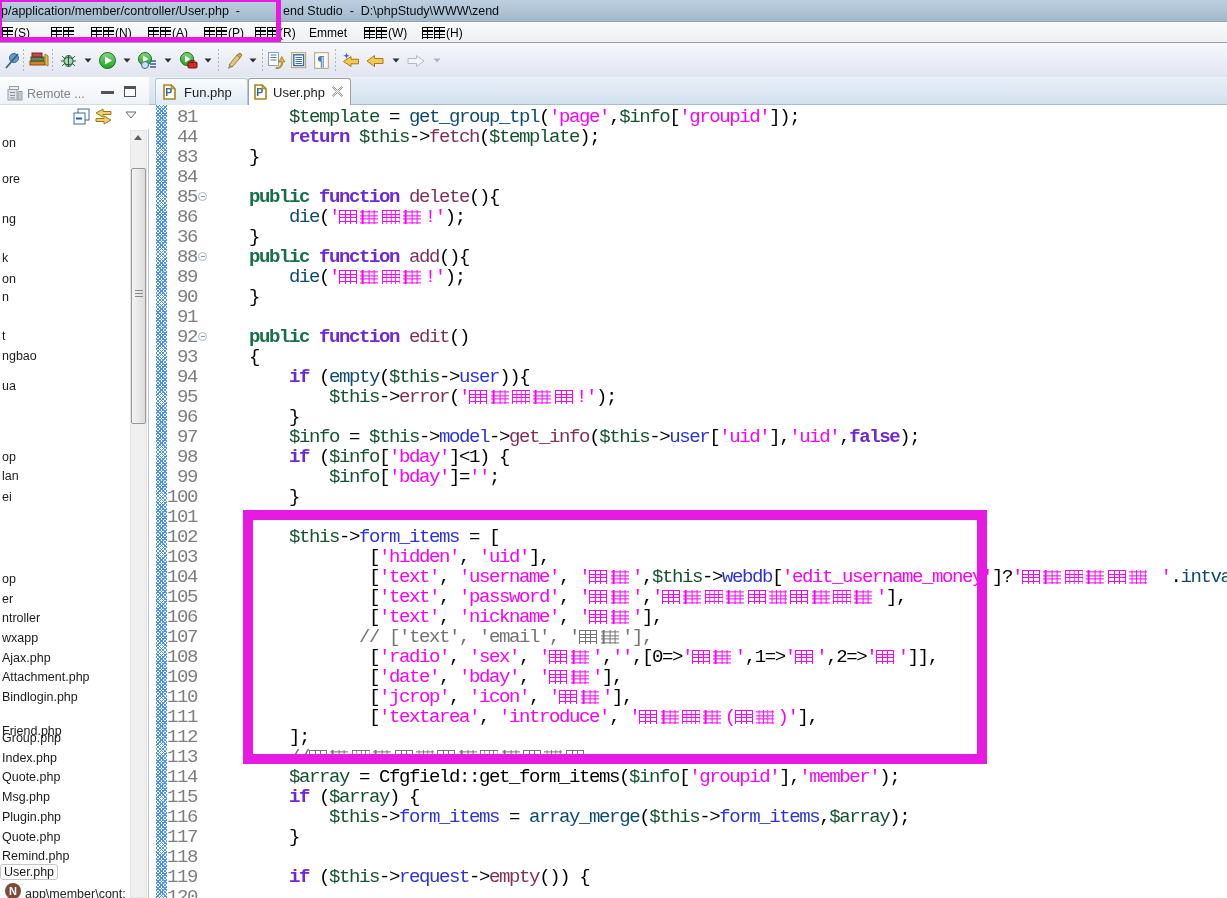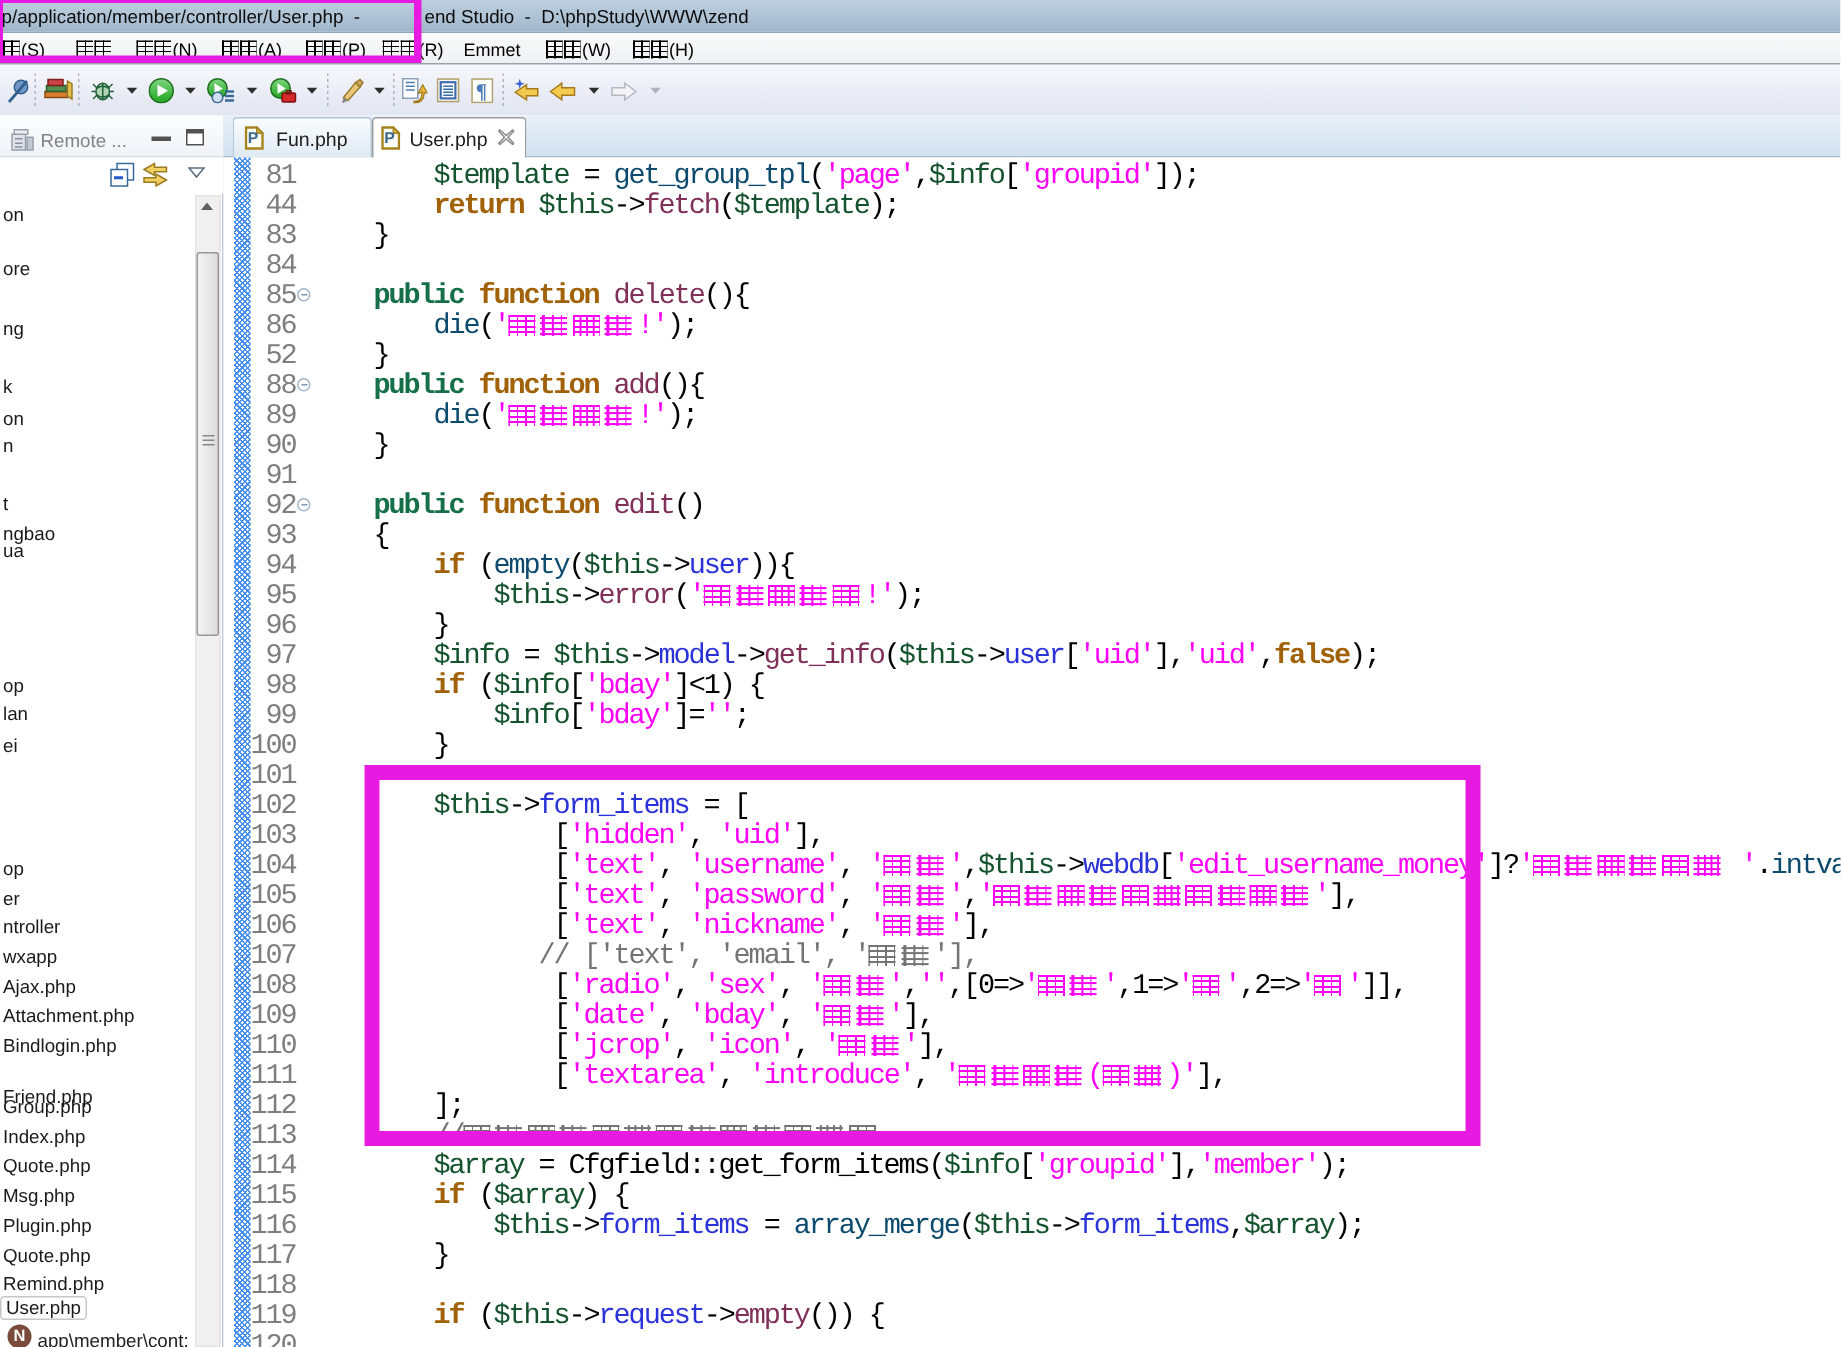--- a/index.html
+++ b/index.html
@@ -42,21 +42,21 @@
  background-color:#fff;background-image:repeating-linear-gradient(45deg,rgba(62,138,238,.92) 0 1px,transparent 1px 2.5px),
   repeating-linear-gradient(-45deg,rgba(62,138,238,.92) 0 1px,transparent 1px 2.5px);}
 #lnums{position:absolute;left:18px;top:2px;width:30px;text-align:right;
  font-family:"Liberation Mono",monospace;font-size:19px;letter-spacing:-1.4px;
  line-height:20px;color:#7e7e7e}
 #lnums div{height:20px}
 #codebox{position:absolute;left:60px;top:2px;width:1200px;
  font-family:"Liberation Mono",monospace;font-size:19px;letter-spacing:-1.4px;
  line-height:20px;color:#000}
 .cl{height:20px;white-space:pre;overflow:visible}
-.v{color:#14532d}.kw{color:#a16207;font-weight:bold}.pr{color:#2b33d8}
+.v{color:#14532d}.kw{color:#6d28d9;font-weight:bold}.pr{color:#2b33d8}
 .fn{color:#0c4a6e}.mt{color:#7f2f58}.st{color:#fd00f8}.cm{color:#747474}
 .cms{color:#747474}.pu{color:#15704a;font-weight:bold}
 .j{display:inline-block;width:18px;height:14.5px;margin-right:3.4px;vertical-align:-2px;
  background-image:repeating-linear-gradient(180deg,currentColor 0 1.2px,transparent 1.2px 3.6px),
   repeating-linear-gradient(90deg,currentColor 0 1px,transparent 1px 5.6px)}
 .j:nth-of-type(2n){background-position:0 1.4px,2.6px 0}
 .j:nth-of-type(3n){background-size:auto,4.4px 100%}
 .fold{position:absolute;width:9px;height:9px;border:1px solid #9fb6ca;border-radius:50%;background:#fff}
 .fold:after{content:"";position:absolute;left:1.5px;top:3px;width:4px;height:1px;background:#7e99b0}
 
@@ -233,21 +233,21 @@
         </svg>
   </div>
   <div class="trow" style="top:58.5px">on</div>
 <div class="trow" style="top:94.5px">ore</div>
 <div class="trow" style="top:134.5px">ng</div>
 <div class="trow" style="top:174.0px">k</div>
 <div class="trow" style="top:194.5px">on</div>
 <div class="trow" style="top:213.0px">n</div>
 <div class="trow" style="top:251.5px">t</div>
 <div class="trow" style="top:272.0px">ngbao</div>
-<div class="trow" style="top:283px">ua</div>
+<div class="trow" style="top:302px">ua</div>
 <div class="trow" style="top:373.0px">op</div>
 <div class="trow" style="top:391.5px">lan</div>
 <div class="trow" style="top:413.0px">ei</div>
 <div class="trow" style="top:495.0px">op</div>
 <div class="trow" style="top:514.5px">er</div>
 <div class="trow" style="top:534.0px">ntroller</div>
 <div class="trow" style="top:554.0px">wxapp</div>
 <div class="trow" style="top:573.5px">Ajax.php</div>
 <div class="trow" style="top:593.0px">Attachment.php</div>
 <div class="trow" style="top:613.0px">Bindlogin.php</div>
@@ -296,21 +296,21 @@
 
  <div id="editor">
   <div id="hatch"></div>
   <div id="lnums">
 <div>81</div>
 <div>44</div>
 <div>83</div>
 <div>84</div>
 <div>85</div>
 <div>86</div>
-<div>52</div>
+<div>36</div>
 <div>88</div>
 <div>89</div>
 <div>90</div>
 <div>91</div>
 <div>92</div>
 <div>93</div>
 <div>94</div>
 <div>95</div>
 <div>96</div>
 <div>97</div>

